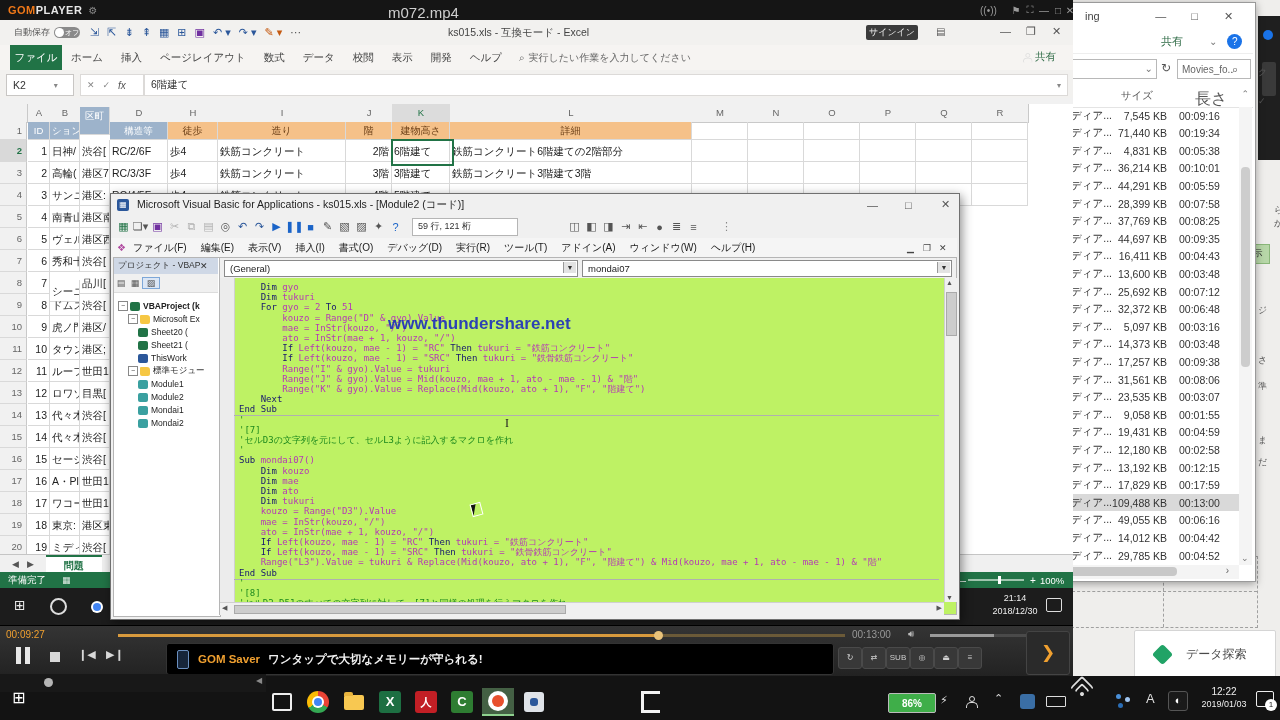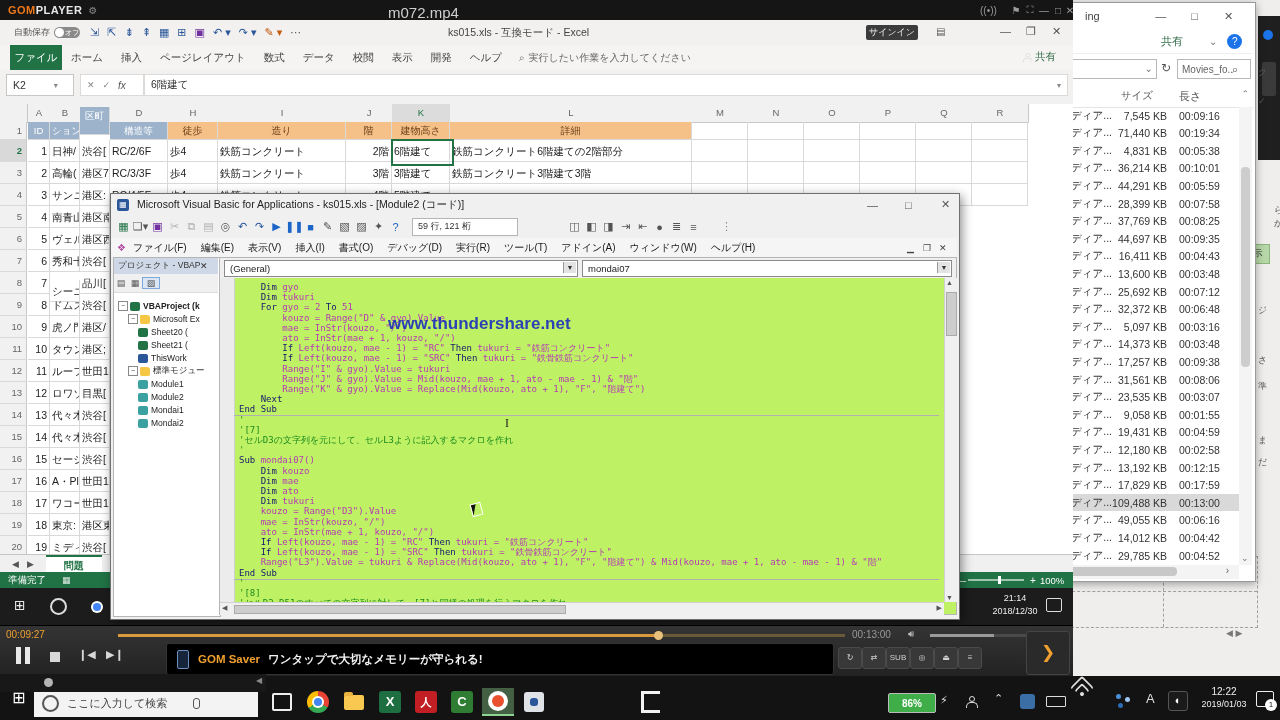--- a/index.html
+++ b/index.html
@@ -96,20 +96,24 @@
         <span class="sliver" style="position: absolute; left: 2px; top: 54px;">さ</span>
         <span class="sliver" style="position: absolute; left: 2px; top: 80px;">準</span>
         <span class="sliver" style="position: absolute; left: 2px; top: 134px;">ま</span>
         <span class="sliver" style="position: absolute; left: 2px; top: 156px;">だ</span>
       </div>
     <div class="ab" style="left:188px;top:244px;width:22px;height:18px;background:#b7d7a8;border:1px solid #8ab77a;
          font-size:9px;text-align:center;line-height:17px;color:#2a2a2a;">示</div>
     <div class="ab" style="left:168px;top:628px;font-size:9px;color:#777;">◀ ▶</div>
   </div>
 
+  <div class="ab flex" id="data-explore">
+    <span class="gem" style="margin-left:20px;"></span>
+    <span style="margin-left:16px;font-size:12px;color:#4a4a4a;">データ探索</span>
+  </div>
 
   <div class="ab" id="explorer">
     <div class="ab flex" style="left:0;top:0;width:188px;height:26px;background:#fff;">
       <span class="titletxt" style="margin-left:20px;">ing</span>
       <span class="wbtn" style="margin-left:48px;">—</span>
       <span class="wbtn" style="margin-left:8px;">□</span>
       <span class="wbtn" style="margin-left:8px;">✕</span>
     </div>
     <div class="ab flex" style="left:0;top:26px;width:188px;height:24px;background:#fff;border-bottom:1px solid #eee;">
       <span style="margin-left:96px;font-size:11px;color:#2f6b46;">共有</span>
@@ -122,21 +126,21 @@
         <span class="ab" style="right:3px;top:3px;color:#777;">⌄</span>
         </span>
       <span class="ab" style="left:96px;top:6px;color:#555;font-size:12px;">↻</span>
       <span class="ab sbox flex" style="left:112px;top:4px;width:72px;height:18px;">
         <span style="margin-left:4px;overflow:hidden;white-space:nowrap;width:50px;">Movies_fo...</span>
         <span style="color:#555;font-size:11px;">⌕</span>
         </span>
     </div>
     <div class="ab" style="left:0;top:80px;width:188px;height:24px;background:#fff;border-bottom:1px solid #e4e4e4;">
       <span class="ab" style="right:100px;top:6px;font-size:10.5px;color:#555;">サイズ</span>
-      <span class="ab" style="left:114px;top:6px;font-size:11px;color:#555;">長さ</span>
+      <span class="ab" style="left:130px;top:6px;font-size:16px;color:#555;">長さ</span>
       <span class="ab" style="right:4px;top:6px;font-size:9px;color:#777;">⌃</span>
     </div>
     <div class="ab" style="left:0;top:104px;width:174px;height:458px;overflow:hidden;" id="exp-rows">
         <div class="exp-row" style="top: 0px;">
           <span class="exp-name">ディア...</span>
           <span class="exp-size">7,545 KB</span>
           <span class="exp-len">00:09:16</span>
         </div>
         <div class="exp-row" style="top: 17.6px;">
           <span class="exp-name">ディア...</span>
@@ -756,25 +760,20 @@
     </div>
   </div>
 
   <div class="ab" style="left:0;top:674px;width:266px;height:18px;background:#181818;z-index:7;">
     <span class="ab knob" style="left:44px;top:4px;"></span>
     <span class="ab" style="left:256px;top:2px;color:#888;font-size:8px;">◀</span>
   </div>
 
   <div class="ab" id="taskbar">
     <span class="ab" style="left:12px;top:14px;width:16px;height:16px;color:#fff;font-size:16px;line-height:16px;">⊞</span>
-    <span class="ab flex" style="left:34px;top:14px;width:224px;height:27px;background:#f3f3f3;">
-      <span style="margin-left:8px;width:13px;height:13px;border:2px solid #555;border-radius:50%;flex:none;"></span>
-      <span style="margin-left:8px;font-size:11px;color:#444;white-space:nowrap;">ここに入力して検索</span>
-      <span style="margin-left:26px;width:5px;height:9px;border:1px solid #555;border-radius:3px;flex:none;"></span>
-      </span>
     <span class="tbi" style="left:268px;">
         <span style="width:16px;height:14px;border:2px solid #eee;border-radius:2px;"></span>
       </span>
     <span class="tbi" style="left:304px;">
         <span class="chrome"></span>
       </span>
     <span class="tbi" style="left:340px;">
         <span class="folder"></span>
       </span>
     <span class="tbi" style="left:376px;">

